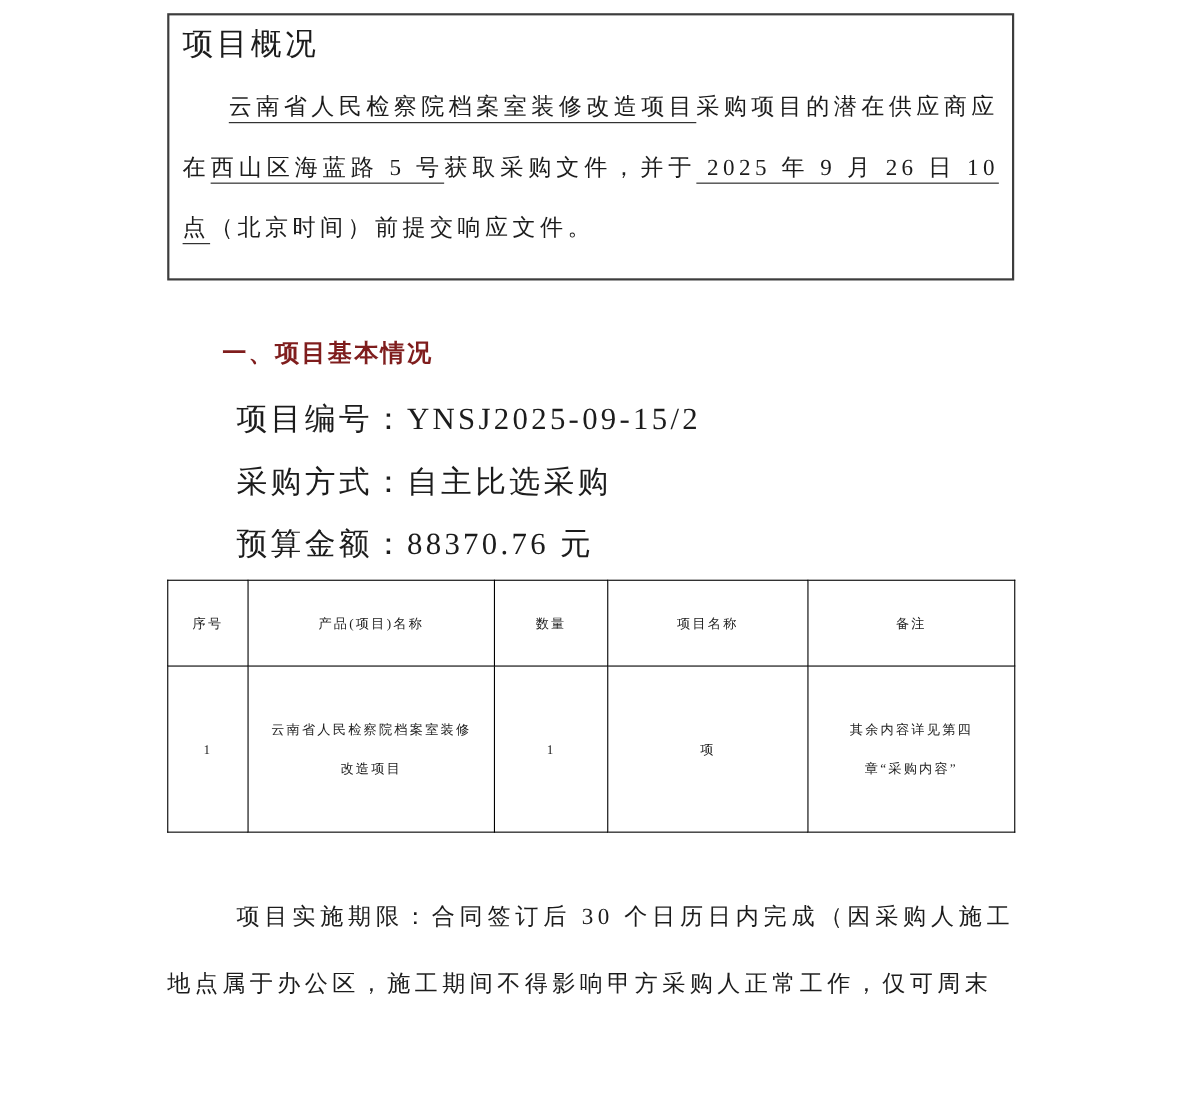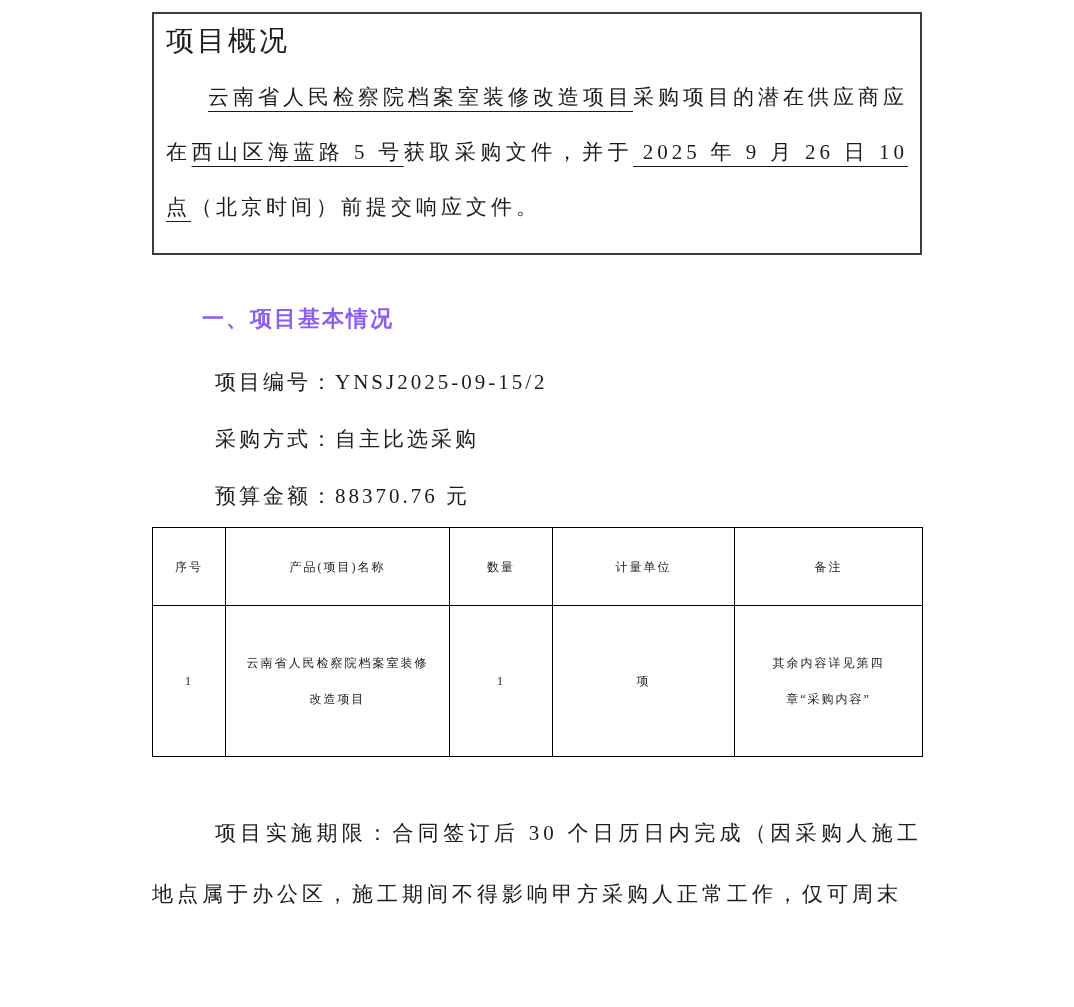--- a/index.html
+++ b/index.html
@@ -48,34 +48,34 @@
   }
   .u {
     text-decoration: underline;
     text-underline-offset: 7px;
     text-decoration-thickness: 1px;
   }
 
   
   .section-heading {
     margin: 52px 0 0 50px;
-    font-family: Liberation Mono, monospace;
+    font-family: Liberation Sans, sans-serif;
     font-weight: bold;
     font-size: 22px;
     line-height: 27px;
     letter-spacing: 2px;
-    color: #8b5cf6;
+    color: #7f1d1d;
   }
 
   
   .fields { margin-top: 34px; }
   .field {
     margin-left: 63px;
     margin-top: 29px;
-    font-size: 21px;
+    font-size: 28px;
     line-height: 28px;
     letter-spacing: 3px;
     white-space: nowrap;
   }
   .field:first-child { margin-top: 0; }
 
   
   .req-table {
     width: 770px;
     margin-top: 17px;
@@ -132,21 +132,21 @@
         <col style="width:224px">
         <col style="width:103px">
         <col style="width:182px">
         <col style="width:188px">
       </colgroup>
       <thead>
         <tr>
           <th>序号</th>
           <th>产品(项目)名称</th>
           <th>数量</th>
-          <th>计量单位</th>
+          <th>项目名称</th>
           <th>备注</th>
         </tr>
       </thead>
       <tbody>
         <tr>
           <td class="cell-seq">1</td>
           <td class="cell-name">云南省人民检察院档案室装修改造项目</td>
           <td class="cell-qty">1</td>
           <td class="cell-unit">项</td>
           <td class="cell-note">其余内容详见第四章“采购内容”</td>

